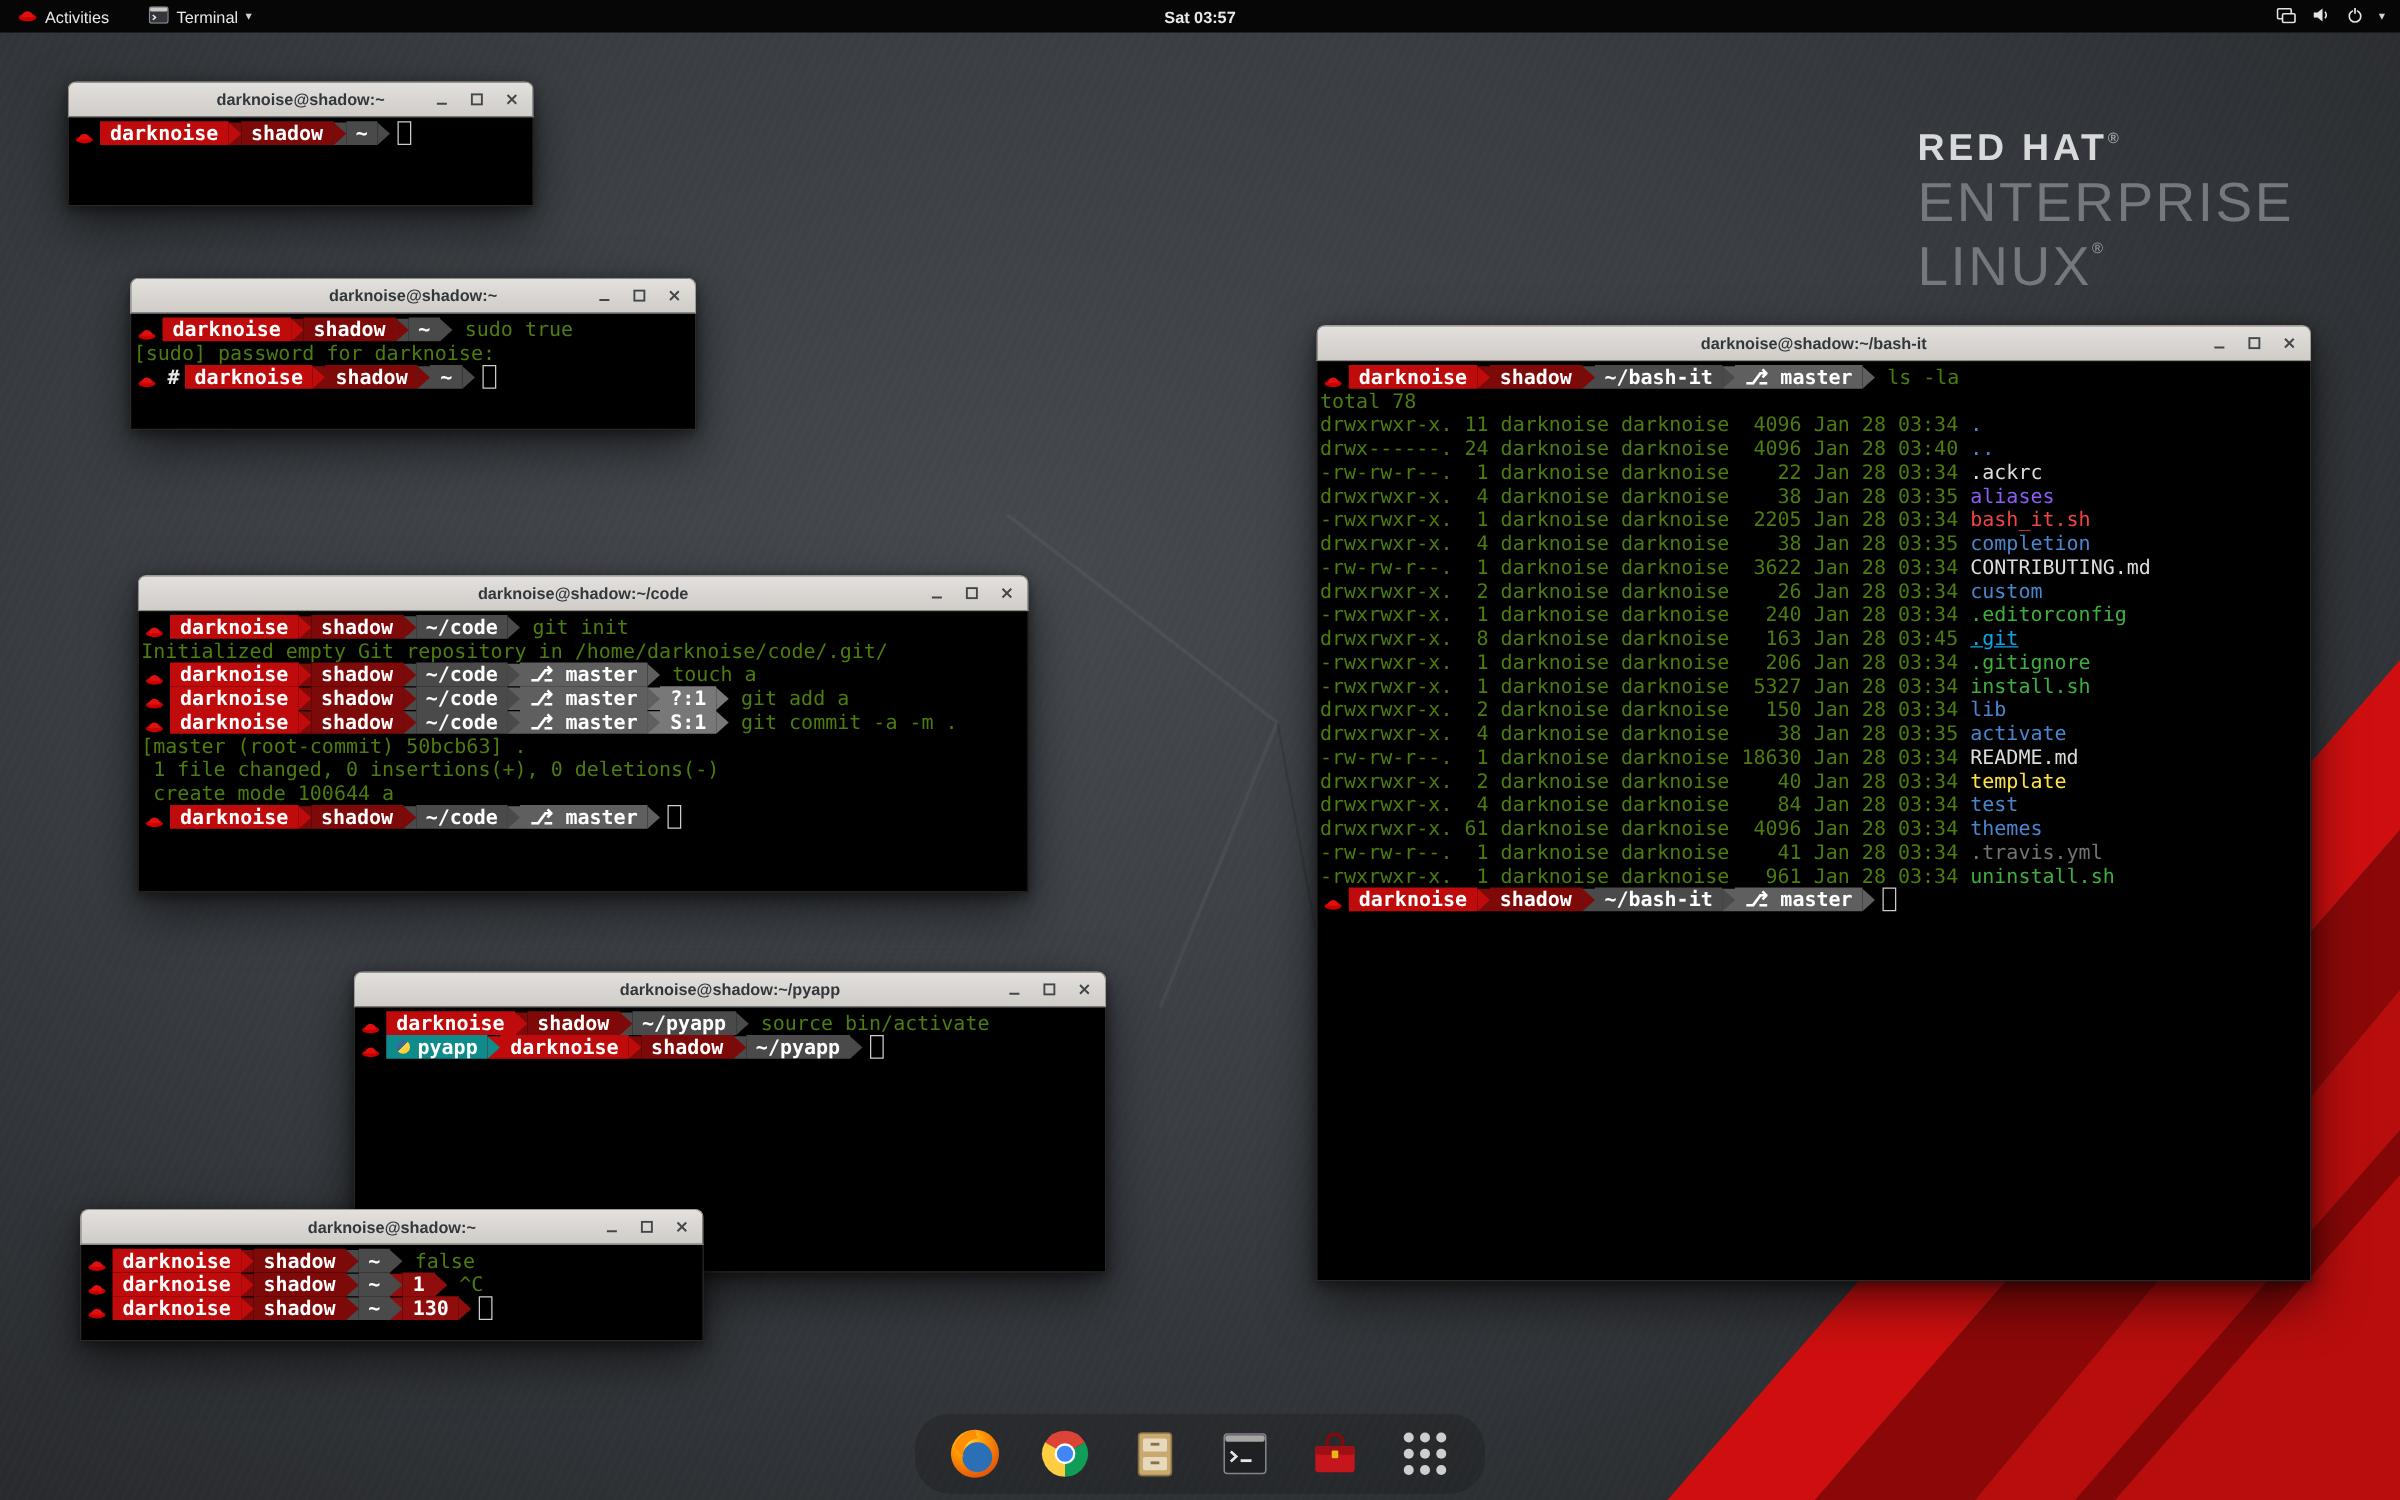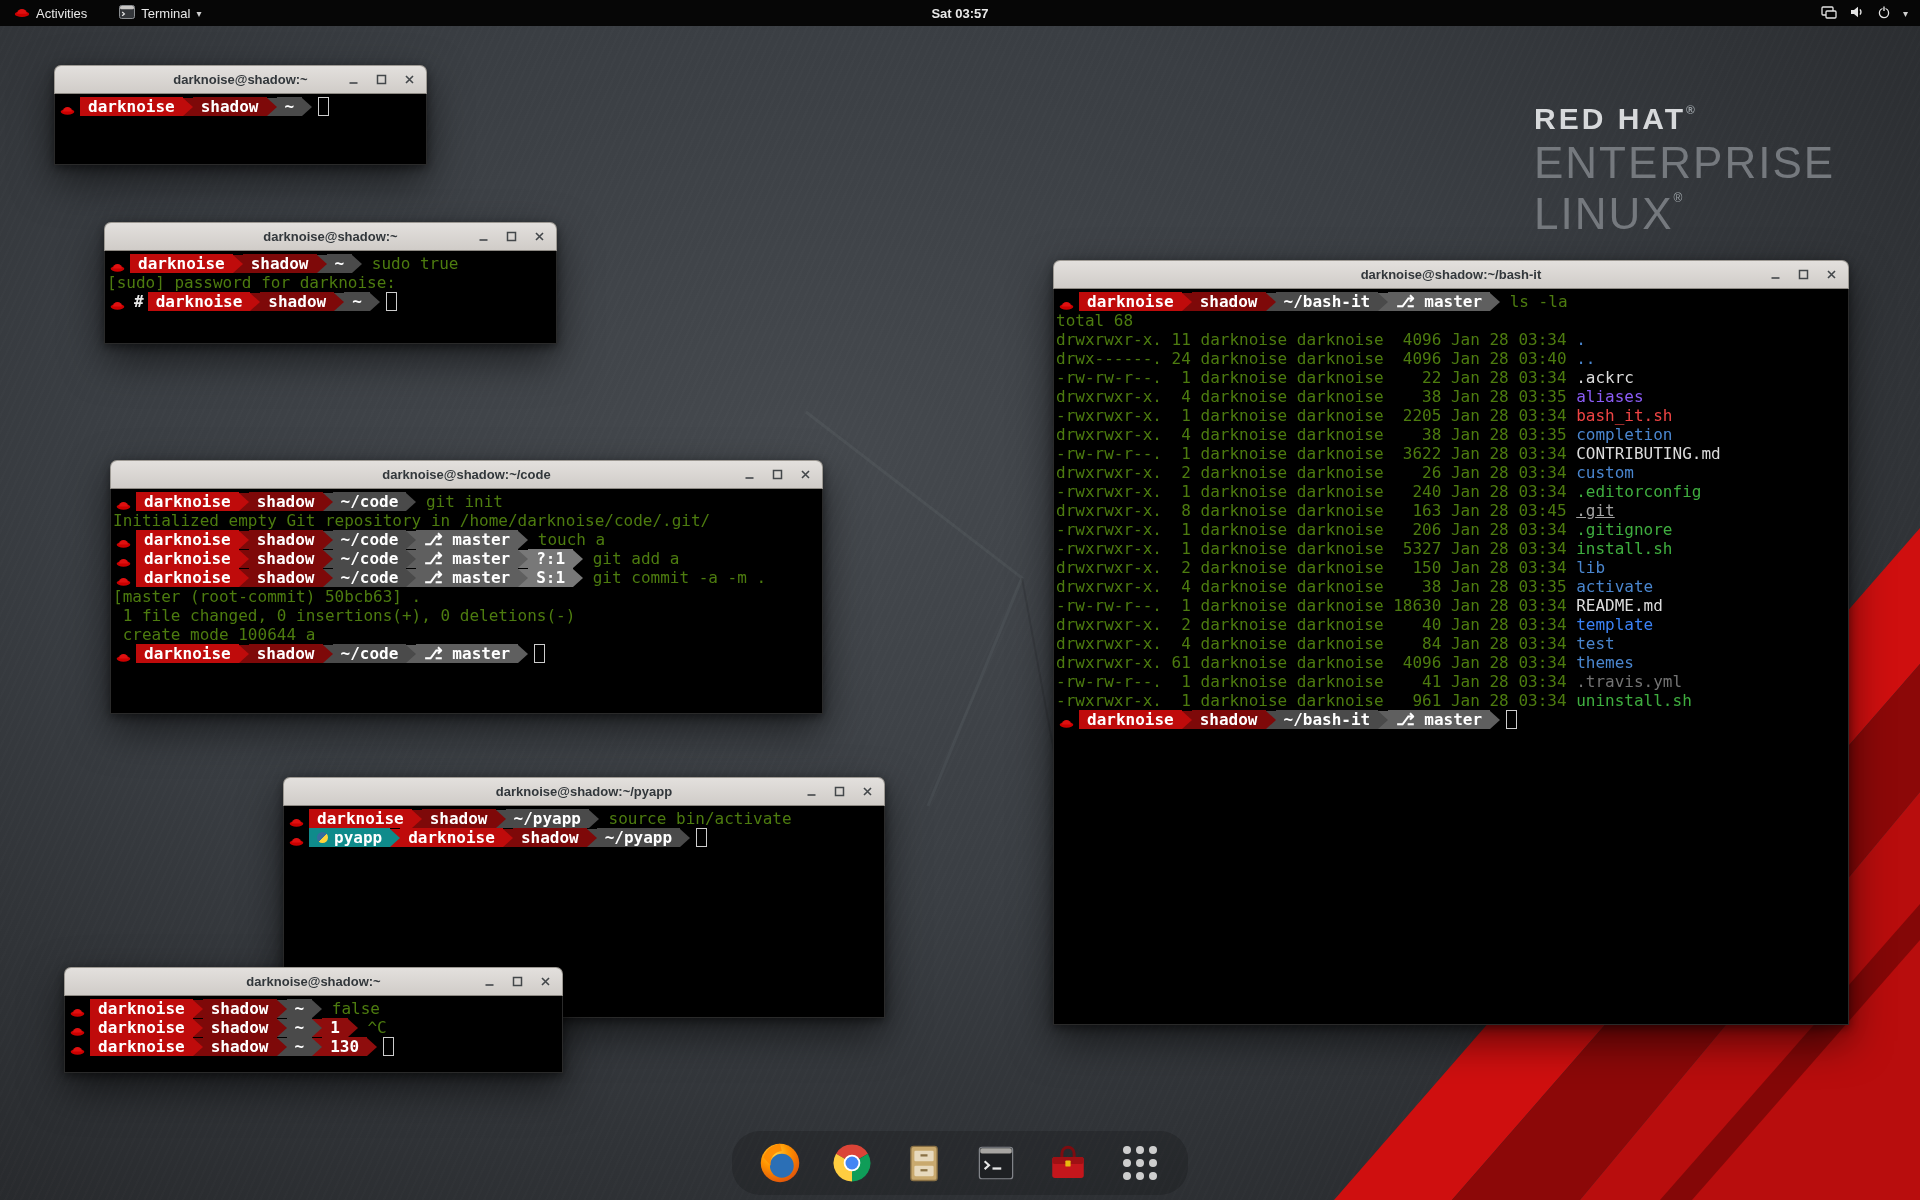--- a/index.html
+++ b/index.html
@@ -335,37 +335,37 @@
             <path d="M3 3 L10 10 M10 3 L3 10" stroke="#43474a" stroke-width="1.6"></path>
           </svg>
         </span>
     </span>
   </div>
   <div class="term">
       <div class="tline"><span class="hat"><svg width="15" height="13" viewBox="0 0 15 13">
             <ellipse cx="7.5" cy="8.8" rx="6.8" ry="2.9" fill="#cc0000"></ellipse>
             <path d="M3 8.6 A4.5 4.6 0 0 1 12 8.6 Z" fill="#e01010"></path>
           </svg></span><span class="seg" style="background: rgb(191, 11, 11);">darknoise</span><span class="parrow" style="border-left-color: rgb(191, 11, 11); background: rgb(126, 9, 9);"></span><span class="seg" style="background: rgb(126, 9, 9);">shadow</span><span class="parrow" style="border-left-color: rgb(126, 9, 9); background: rgb(74, 74, 74);"></span><span class="seg" style="background: rgb(74, 74, 74);">~/bash-it</span><span class="parrow" style="border-left-color: rgb(74, 74, 74); background: rgb(95, 95, 95);"></span><span class="seg" style="background: rgb(95, 95, 95);">⎇ master</span><span class="parrow" style="border-left-color: rgb(95, 95, 95);"></span><span class="cmd"> ls -la</span></div>
-      <div class="tline"><span class="plain">total 68</span></div>
+      <div class="tline"><span class="plain">total 78</span></div>
       <div class="tline"><span class="plain">drwxrwxr-x. 11 darknoise darknoise  4096 Jan 28 03:34 </span><span class="fname" style="color: rgb(74, 134, 207);">.</span></div>
       <div class="tline"><span class="plain">drwx------. 24 darknoise darknoise  4096 Jan 28 03:40 </span><span class="fname" style="color: rgb(74, 134, 207);">..</span></div>
       <div class="tline"><span class="plain">-rw-rw-r--.  1 darknoise darknoise    22 Jan 28 03:34 </span><span class="fname" style="color: rgb(220, 220, 220);">.ackrc</span></div>
       <div class="tline"><span class="plain">drwxrwxr-x.  4 darknoise darknoise    38 Jan 28 03:35 </span><span class="fname" style="color: #8b5cf6;">aliases</span></div>
       <div class="tline"><span class="plain">-rwxrwxr-x.  1 darknoise darknoise  2205 Jan 28 03:34 </span><span class="fname" style="color: #ef4444;">bash_it.sh</span></div>
       <div class="tline"><span class="plain">drwxrwxr-x.  4 darknoise darknoise    38 Jan 28 03:35 </span><span class="fname" style="color: rgb(74, 134, 207);">completion</span></div>
       <div class="tline"><span class="plain">-rw-rw-r--.  1 darknoise darknoise  3622 Jan 28 03:34 </span><span class="fname" style="color: rgb(220, 220, 220);">CONTRIBUTING.md</span></div>
       <div class="tline"><span class="plain">drwxrwxr-x.  2 darknoise darknoise    26 Jan 28 03:34 </span><span class="fname" style="color: rgb(74, 134, 207);">custom</span></div>
       <div class="tline"><span class="plain">-rwxrwxr-x.  1 darknoise darknoise   240 Jan 28 03:34 </span><span class="fname" style="color: rgb(63, 174, 63);">.editorconfig</span></div>
-      <div class="tline"><span class="plain">drwxrwxr-x.  8 darknoise darknoise   163 Jan 28 03:45 </span><span class="fname" style="color: #a3a3a3; text-decoration: underline;">.git</span></div>
+      <div class="tline"><span class="plain">drwxrwxr-x.  8 darknoise darknoise   163 Jan 28 03:45 </span><span class="fname" style="color: #0ea5e9; text-decoration: underline;">.git</span></div>
       <div class="tline"><span class="plain">-rwxrwxr-x.  1 darknoise darknoise   206 Jan 28 03:34 </span><span class="fname" style="color: rgb(63, 174, 63);">.gitignore</span></div>
       <div class="tline"><span class="plain">-rwxrwxr-x.  1 darknoise darknoise  5327 Jan 28 03:34 </span><span class="fname" style="color: rgb(63, 174, 63);">install.sh</span></div>
       <div class="tline"><span class="plain">drwxrwxr-x.  2 darknoise darknoise   150 Jan 28 03:34 </span><span class="fname" style="color: rgb(74, 134, 207);">lib</span></div>
       <div class="tline"><span class="plain">drwxrwxr-x.  4 darknoise darknoise    38 Jan 28 03:35 </span><span class="fname" style="color: rgb(74, 134, 207);">activate</span></div>
       <div class="tline"><span class="plain">-rw-rw-r--.  1 darknoise darknoise 18630 Jan 28 03:34 </span><span class="fname" style="color: rgb(220, 220, 220);">README.md</span></div>
-      <div class="tline"><span class="plain">drwxrwxr-x.  2 darknoise darknoise    40 Jan 28 03:34 </span><span class="fname" style="color: #3b82f6;">template</span></div>
+      <div class="tline"><span class="plain">drwxrwxr-x.  2 darknoise darknoise    40 Jan 28 03:34 </span><span class="fname" style="color: #fde047;">template</span></div>
       <div class="tline"><span class="plain">drwxrwxr-x.  4 darknoise darknoise    84 Jan 28 03:34 </span><span class="fname" style="color: rgb(74, 134, 207);">test</span></div>
       <div class="tline"><span class="plain">drwxrwxr-x. 61 darknoise darknoise  4096 Jan 28 03:34 </span><span class="fname" style="color: rgb(74, 134, 207);">themes</span></div>
       <div class="tline"><span class="plain">-rw-rw-r--.  1 darknoise darknoise    41 Jan 28 03:34 </span><span class="fname" style="color: #737373;">.travis.yml</span></div>
       <div class="tline"><span class="plain">-rwxrwxr-x.  1 darknoise darknoise   961 Jan 28 03:34 </span><span class="fname" style="color: rgb(63, 174, 63);">uninstall.sh</span></div>
       <div class="tline"><span class="hat"><svg width="15" height="13" viewBox="0 0 15 13">
             <ellipse cx="7.5" cy="8.8" rx="6.8" ry="2.9" fill="#cc0000"></ellipse>
             <path d="M3 8.6 A4.5 4.6 0 0 1 12 8.6 Z" fill="#e01010"></path>
           </svg></span><span class="seg" style="background: rgb(191, 11, 11);">darknoise</span><span class="parrow" style="border-left-color: rgb(191, 11, 11); background: rgb(126, 9, 9);"></span><span class="seg" style="background: rgb(126, 9, 9);">shadow</span><span class="parrow" style="border-left-color: rgb(126, 9, 9); background: rgb(74, 74, 74);"></span><span class="seg" style="background: rgb(74, 74, 74);">~/bash-it</span><span class="parrow" style="border-left-color: rgb(74, 74, 74); background: rgb(95, 95, 95);"></span><span class="seg" style="background: rgb(95, 95, 95);">⎇ master</span><span class="parrow" style="border-left-color: rgb(95, 95, 95);"></span><span class="cursor"></span></div>
     </div>
 </div>

